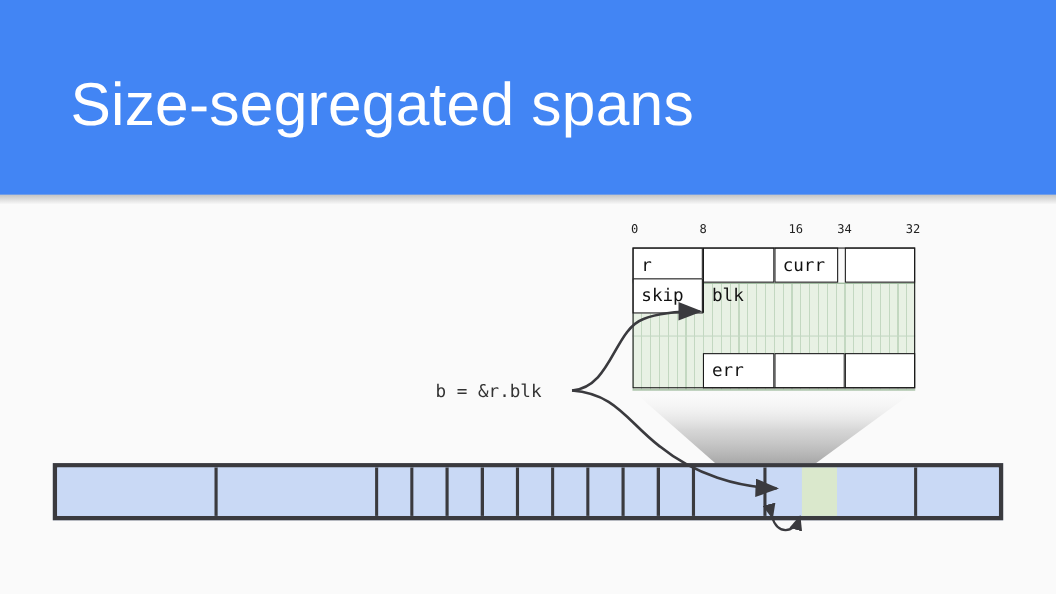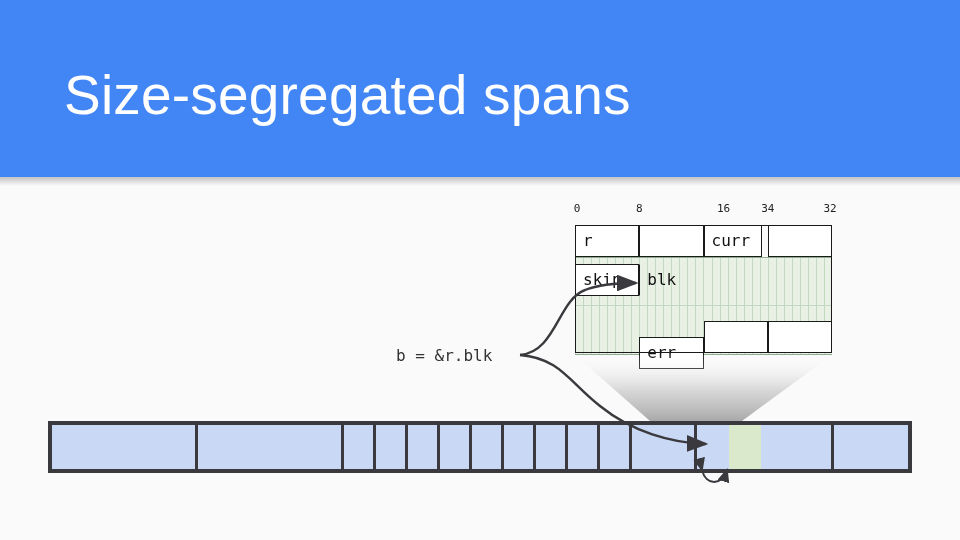--- a/index.html
+++ b/index.html
@@ -167,26 +167,26 @@
     <div id="blkband-mid"></div>
   </div>
   <div id="gray-tail"></div>
   <div id="struct">
       <div class="srow" style="top: 0px; height: 32px; width: 257px;">
         <div class="scell" style="left: 0px; width: 64.25px; top: 0px; height: 32px;">r</div>
         <div class="scell" style="left: 64.25px; width: 64.25px; top: 0px; height: 32px;"></div>
         <div class="scell" style="left: 128.5px; width: 58px; top: 0px; height: 32px;">curr</div>
         <div class="scell" style="left: 192.75px; width: 64.25px; top: 0px; height: 32px;"></div>
       </div>
-      <div class="srow" style="top: 39px; height: 32px; width: 218px;">
+      <div class="srow" style="top: 28px; height: 32px; width: 218px;">
         <div class="scell" style="left: 0px; width: 64.25px; top: 0px; height: 32px;">skip</div>
         <div class="scell" style="left: 64.25px; width: 192.75px; top: 0px; height: 32px; background: transparent; border-color: transparent transparent transparent rgb(26, 26, 26);">blk</div>
       </div>
       <div class="srow" style="top: 96px; height: 32px; width: 257px;">
-        <div class="scell" style="left: 64.25px; width: 64.25px; top: 0px; height: 32px; margin-top: 16px;">err</div>
+        <div class="scell" style="left: 64.25px; width: 64.25px; top: 0px; height: 32px;">err</div>
         <div class="scell" style="left: 128.5px; width: 64.25px; top: 0px; height: 32px;"></div>
         <div class="scell" style="left: 192.75px; width: 64.25px; top: 0px; height: 32px;"></div>
       </div>
     </div>
   <div id="struct-outline"></div>
 
   <div id="ptr-label">b = &amp;r.blk</div>
 
   <div id="membar">
       <div class="mcell" style="left: 0px; width: 146px;"></div>

